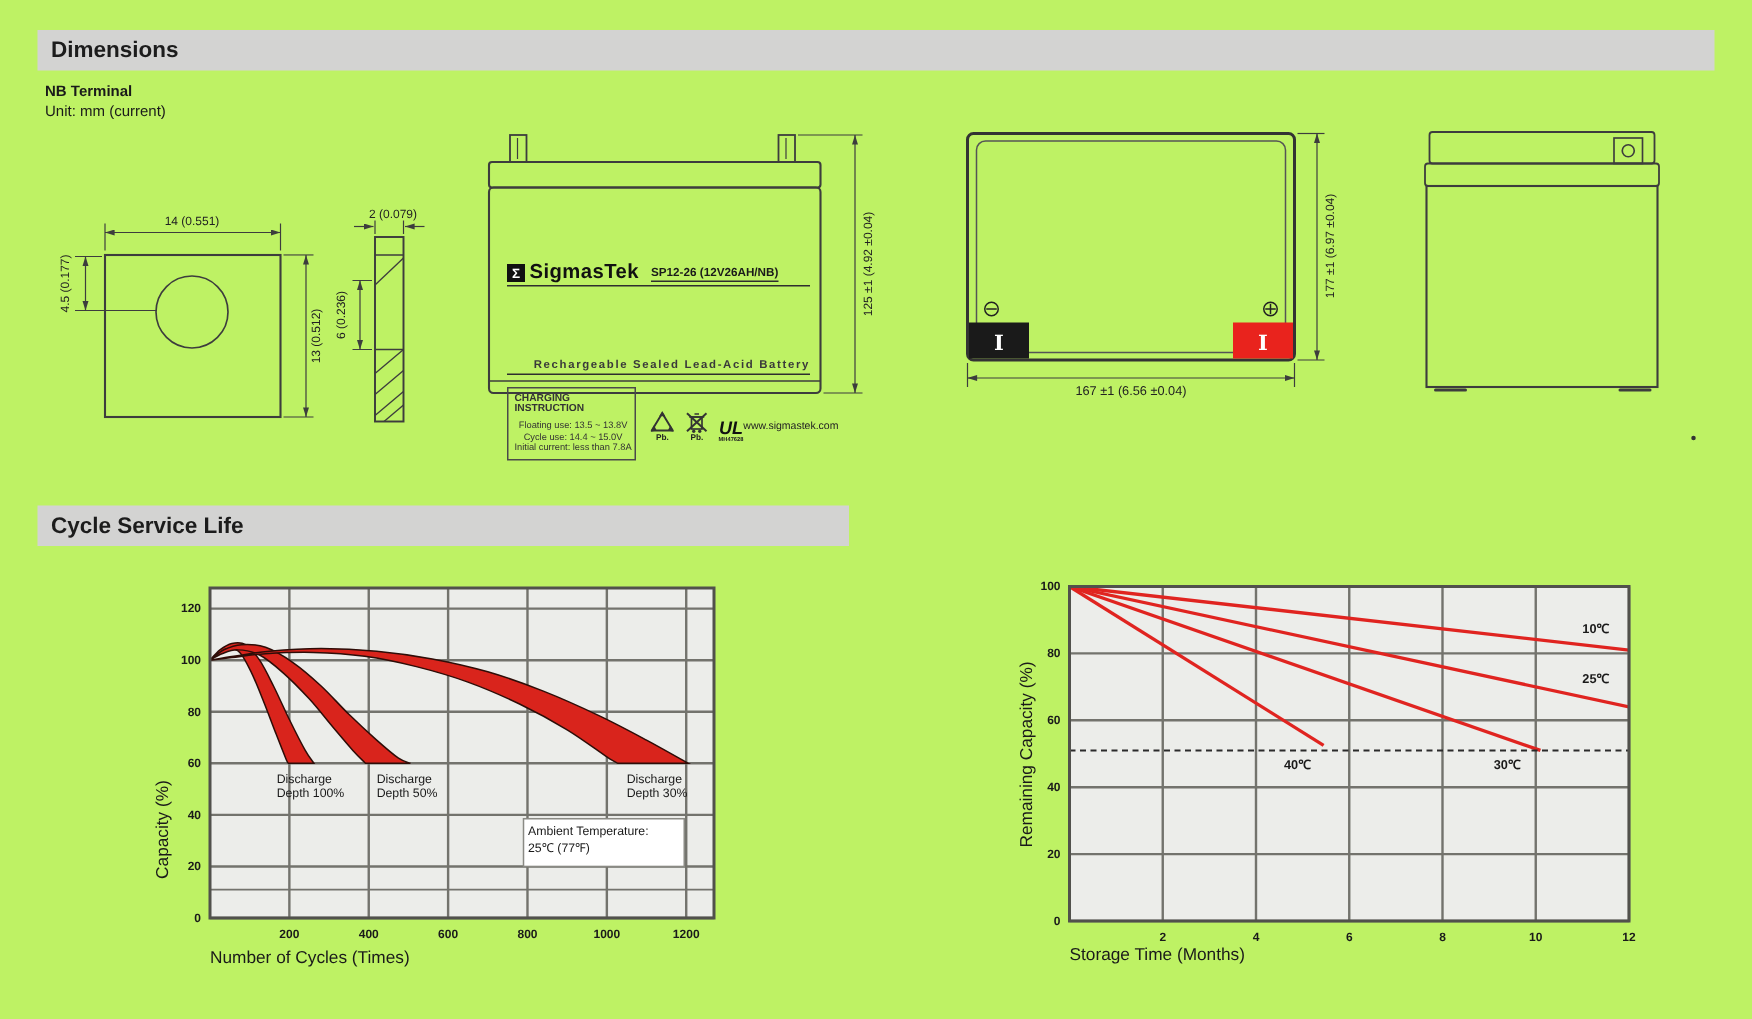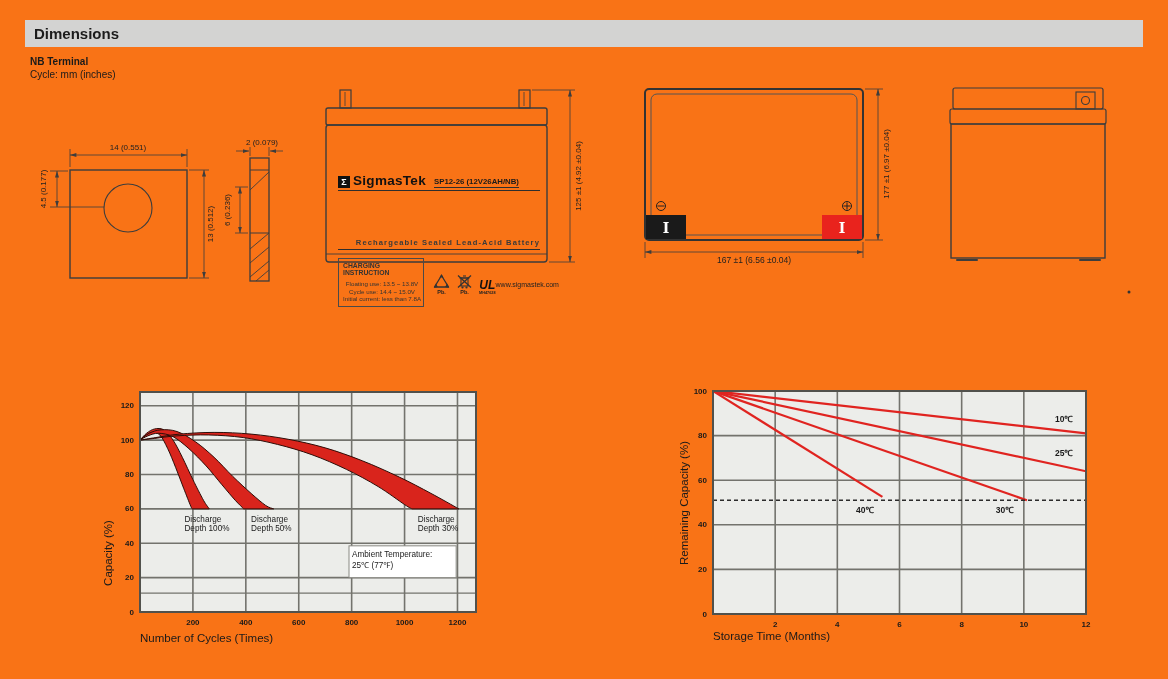--- a/index.html
+++ b/index.html
@@ -1,16 +1,16 @@
 <!DOCTYPE html>
 <html><head>
 <meta charset="utf-8">
 <style>
   html,body{margin:0;padding:0;background:#fff;}
-  .page{position:relative;width:1168px;height:679px;background:#f97316;overflow:hidden;
+  .page{position:relative;width:1168px;height:679px;background:#bef264;overflow:hidden;
         font-family:"Liberation Sans", sans-serif;color:#1a1a1a;}
   .bar{position:absolute;height:27px;background:#d3d3d2;line-height:27px;
        font-size:15px;font-weight:bold;color:#1c1c1c;padding-left:9px;box-sizing:border-box;}
   .bar-main{left:25px;top:20px;width:1118px;}
   .bar-cycle{left:25px;top:337px;width:541px;}
   .bar-self{left:613px;top:337px;width:530px;}
   .subhead{position:absolute;left:30px;top:56px;font-size:10px;}
   .subhead .t1{font-weight:bold;}
   .subhead .t2{margin-top:2px;}
   svg.draw{position:absolute;left:0;top:0;pointer-events:none;}
@@ -37,24 +37,27 @@
   .site{font-size:7px;color:#222;margin-top:5px;white-space:nowrap;}
 </style>
 </head>
 <body>
 
 <div class="page">
 
   <div class="bar bar-main">
     <span>Dimensions</span>
   </div>
+  <div class="bar bar-cycle">
+    <span>Cycle Service Life</span>
+  </div>
 
   <div class="subhead">
     <div class="t1">NB Terminal</div>
-    <div class="t2">Cycle: mm (inches)</div>
+    <div class="t2">Unit: mm (current)</div>
   </div>
 
   <svg class="draw" width="1168" height="335">
     <defs>
       <marker id="ae" markerWidth="9" markerHeight="7" refX="8" refY="2.5" orient="auto">
         <path d="M0,0 L8,2.5 L0,5 Z" fill="#3d3d3d"></path>
       </marker>
       <marker id="as" markerWidth="9" markerHeight="7" refX="0" refY="2.5" orient="auto">
         <path d="M8,0 L0,2.5 L8,5 Z" fill="#3d3d3d"></path>
       </marker>

